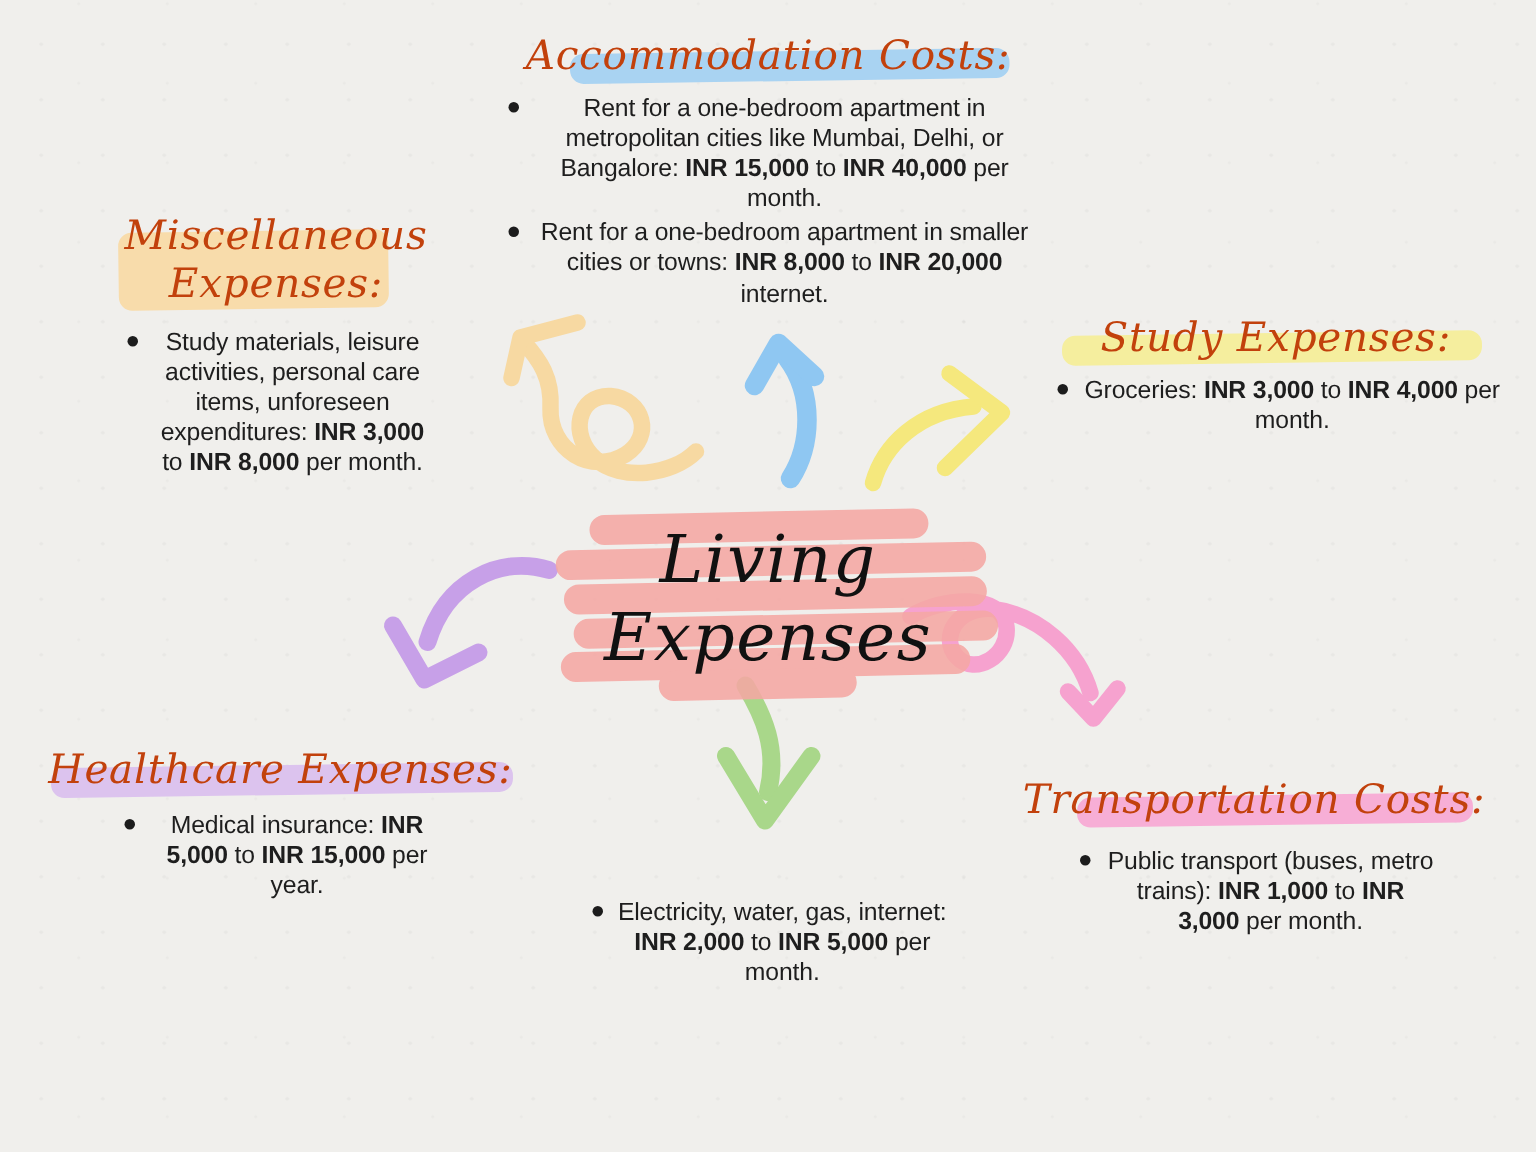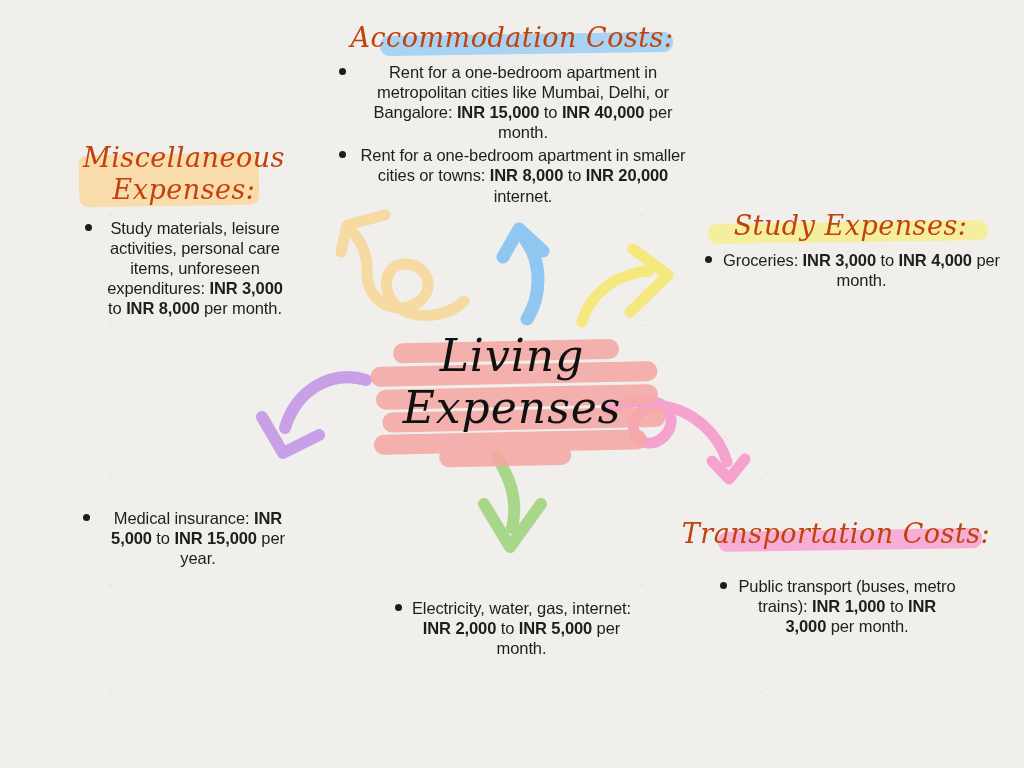--- a/index.html
+++ b/index.html
@@ -45,27 +45,27 @@
 
   #node-healthcare{left:16px;top:498px;width:342px;}
   #node-healthcare .bullets{width:218px;margin-top:10px;}
   #node-healthcare .hl::before{left:2px;right:0;}
 
   #node-utilities{left:348px;top:586px;width:325px;}
   #node-utilities .bullets{width:242px;margin-top:12px;}
   #node-utilities .hl::before{left:-112px;right:-100px;}
 
   #node-transportation{left:650px;top:518px;width:372px;}
-  #node-transportation .bullets{width:242px;margin-top:26px;}
+  #node-transportation .bullets{width:242px;margin-top:14px;}
   #node-transportation .hl::before{left:36px;right:8px;}
 
   .center-wrap{position:absolute;left:352px;top:330px;width:320px;height:140px;z-index:1;}
   .center-wrap svg{position:absolute;left:0;top:0;}
   .center-text{
-    position:absolute;inset:0;display:flex;flex-direction:column;justify-content:flex-start;
+    position:absolute;inset:0;display:flex;flex-direction:column;justify-content:center;
     text-align:center;font-family:"DejaVu Serif",serif;font-style:italic;
     font-size:44px;line-height:1.18;color:#111;letter-spacing:1px;
   }
   .arrows{position:absolute;left:0;top:0;z-index:0;}
 </style>
 </head>
 <body>
 
 <svg class="arrows" width="1024" height="768" viewBox="0 0 1024 768">
   <g fill="none" stroke-width="11" stroke-linecap="round" stroke-linejoin="round" stroke="#f7d9a2">
@@ -127,20 +127,21 @@
 </div>
 
 <div class="node" id="node-food">
   <h2><span class="hl" style="--hl: #f5ee9e;">Study Expenses:</span></h2>
   <ul class="bullets">
       <li><span>Groceries: </span><b>INR 3,000</b><span> to </span><b>INR 4,000</b><span> per month.</span></li>
     </ul>
 </div>
 
 <div class="node" id="node-healthcare">
+  <h2><span class="hl" style="--hl: #dcc3ee;">Healthcare Expenses:</span></h2>
   <ul class="bullets">
       <li><span>Medical insurance: </span><b>INR 5,000</b><span> to </span><b>INR 15,000</b><span> per year.</span></li>
     </ul>
 </div>
 
 <div class="node" id="node-utilities">
   <ul class="bullets">
       <li><span>Electricity, water, gas, internet: </span><b>INR 2,000</b><span> to </span><b>INR 5,000</b><span> per month.</span></li>
     </ul>
 </div>

